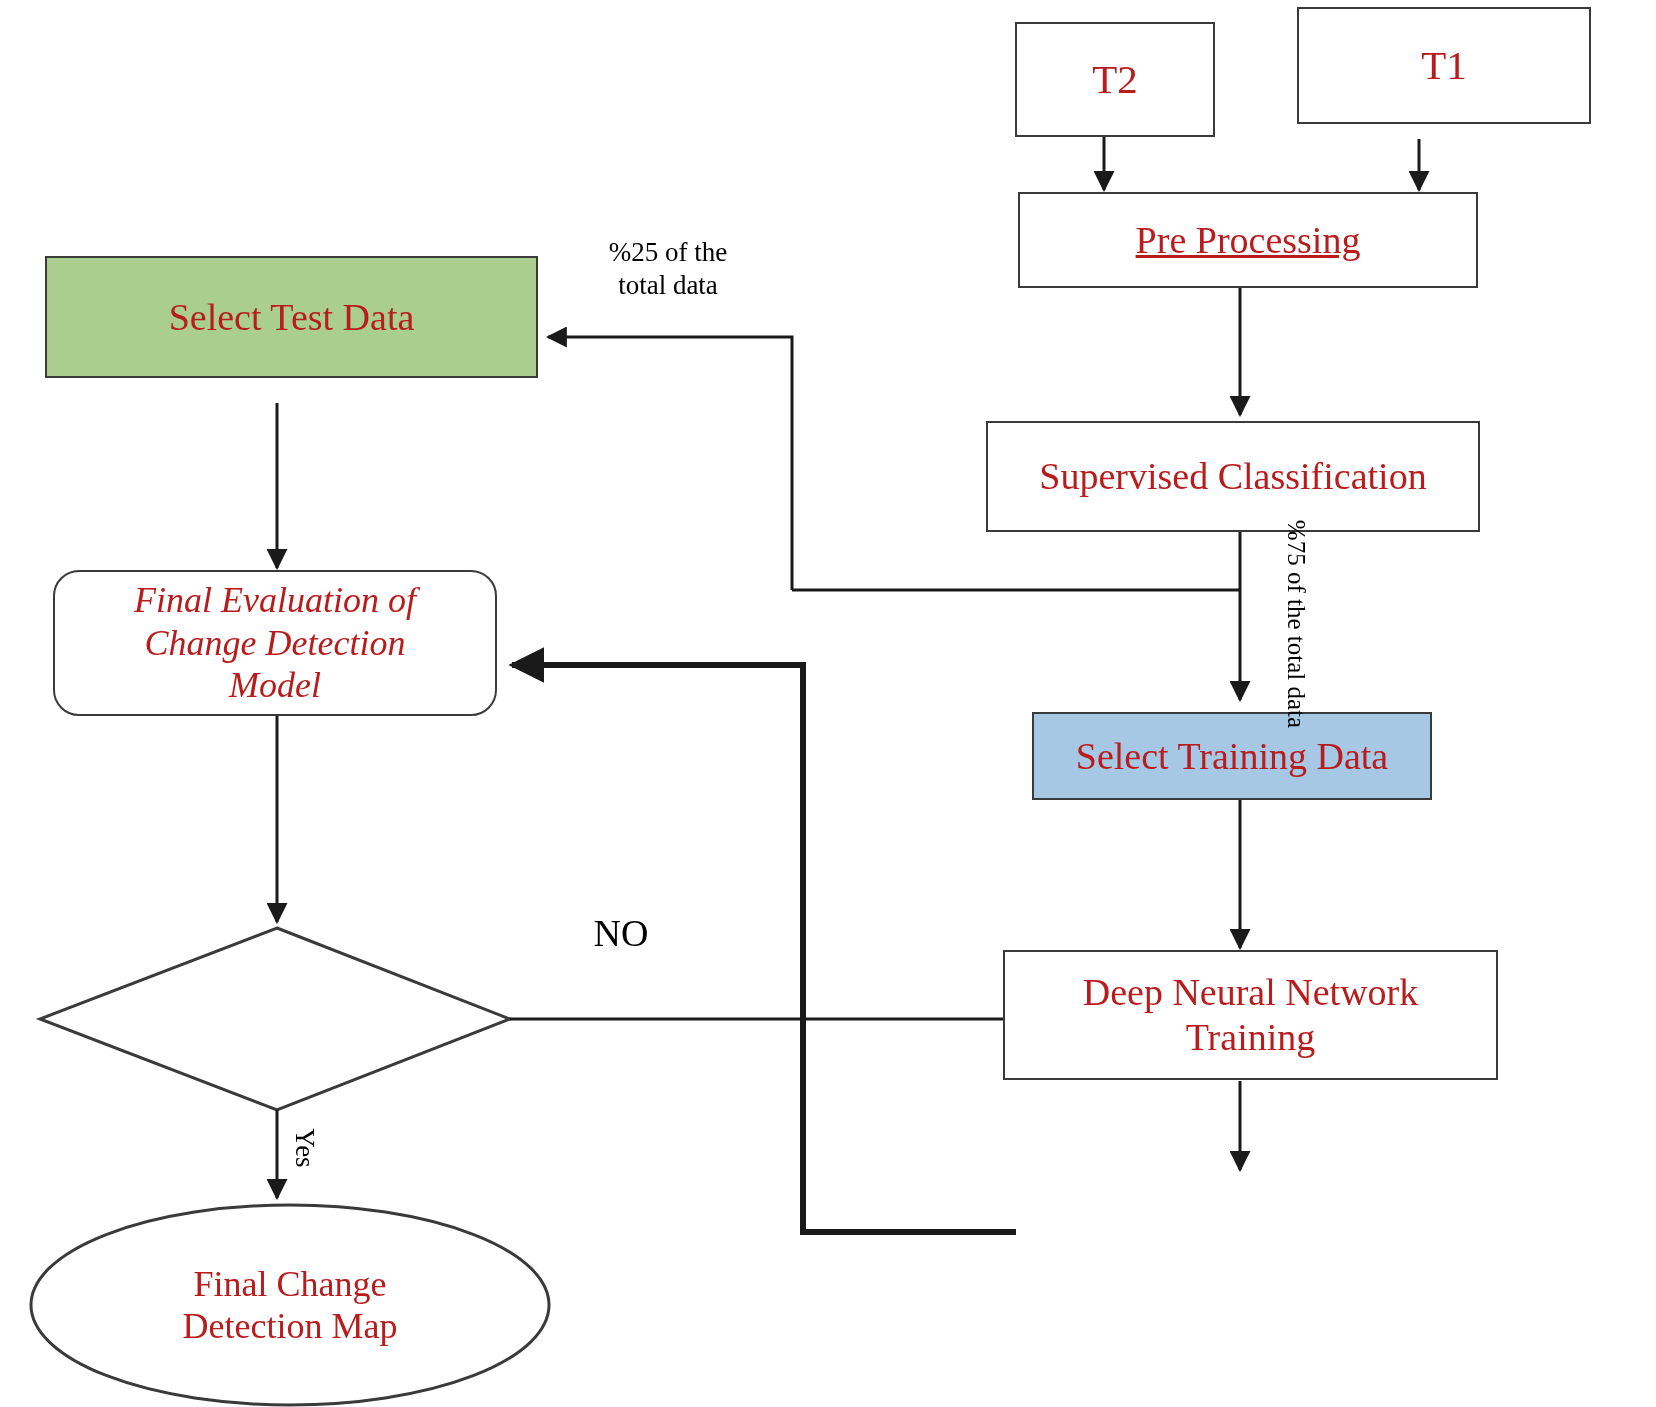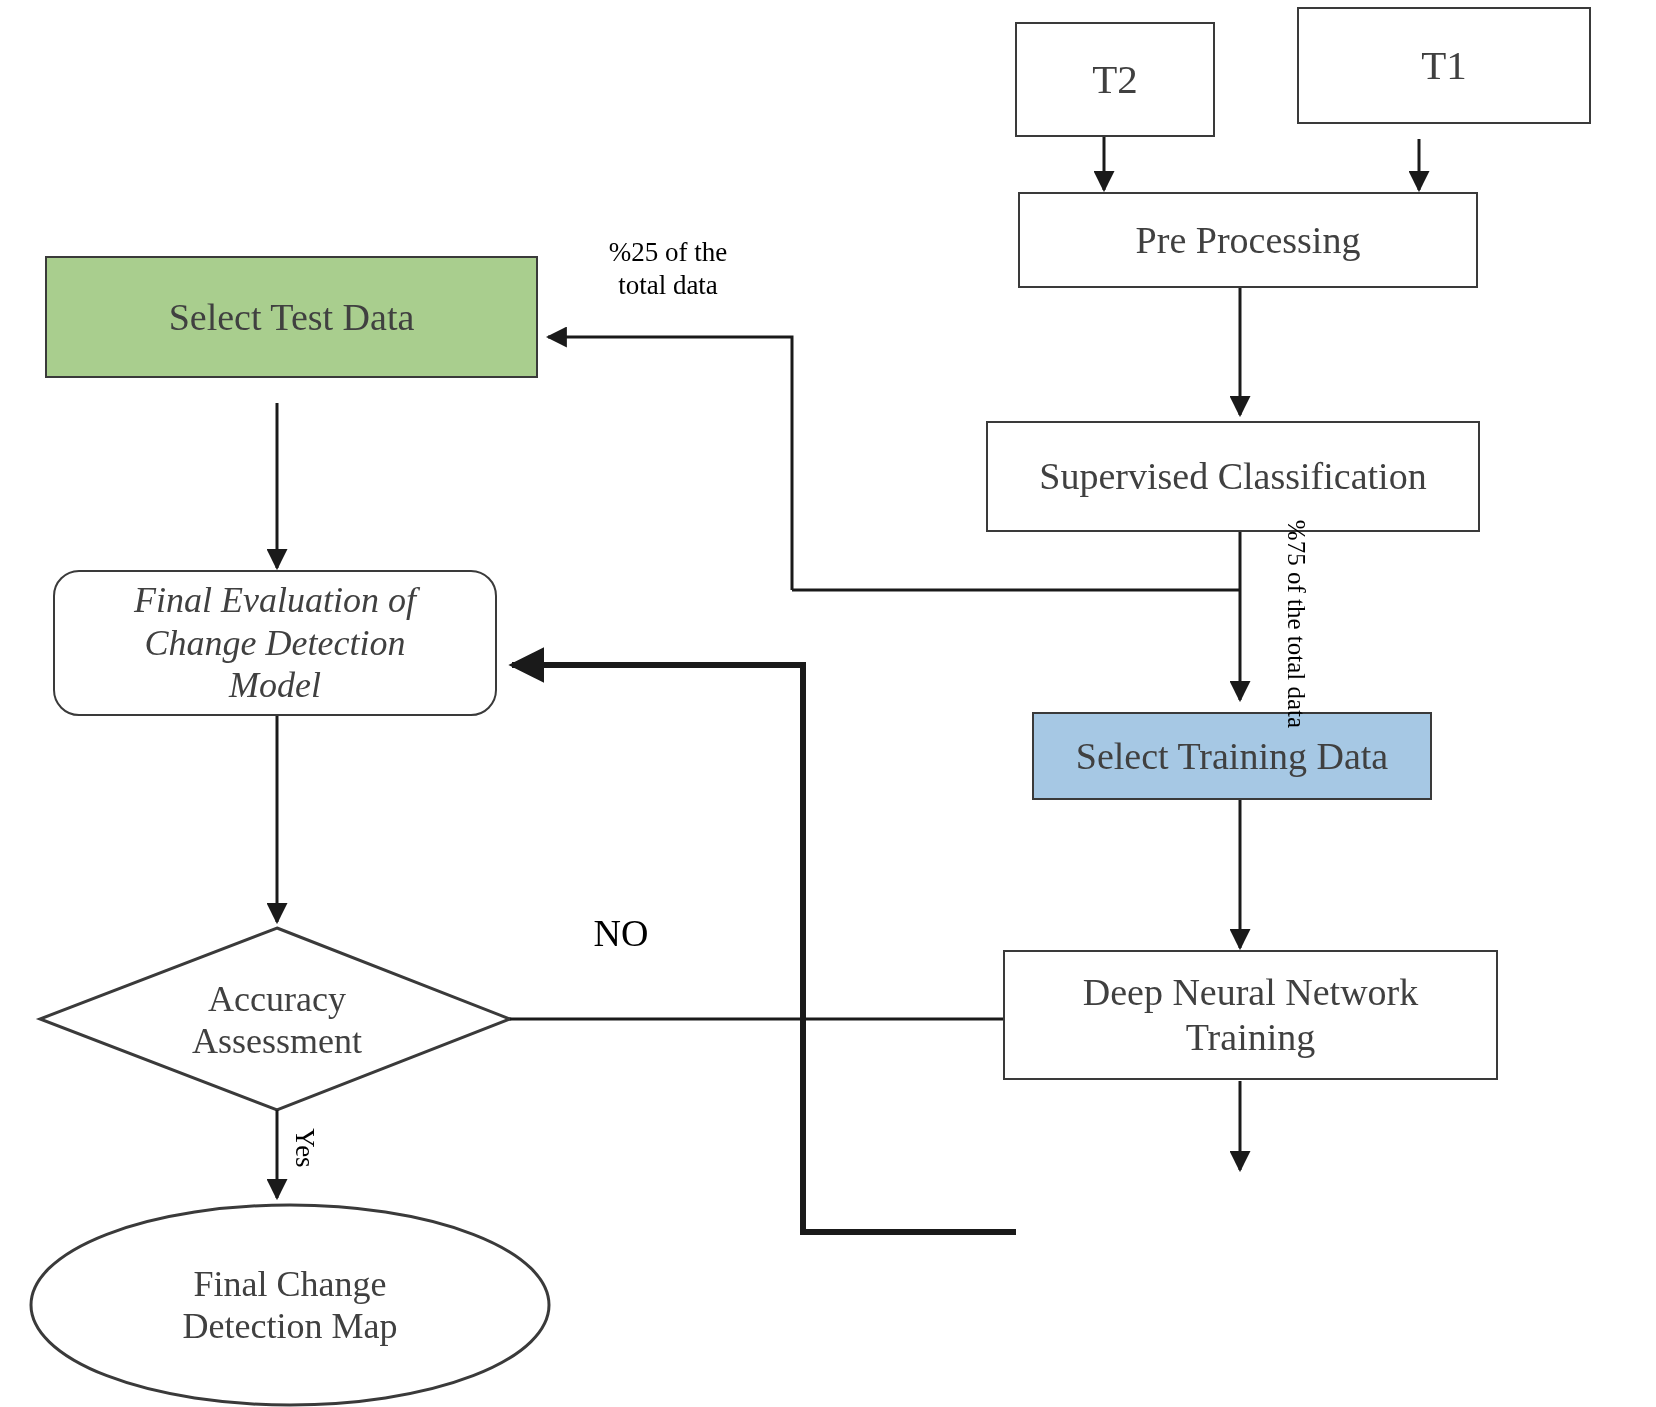--- a/index.html
+++ b/index.html
@@ -22,21 +22,21 @@
     width: 1656px;
     height: 1407px;
   }
   .node {
     position: absolute;
     box-sizing: border-box;
     display: flex;
     align-items: center;
     justify-content: center;
     text-align: center;
-    color: #404040;
+    color: #b91c1c;
     line-height: 1.18;
   }
   .node-rect {
     border: 2.5px solid #3a3a3a;
     background: #ffffff;
   }
   .node-rounded {
     border: 2.5px solid #3a3a3a;
     background: #ffffff;
     border-radius: 26px;
@@ -122,21 +122,21 @@
   </svg>
 
   <div class="node node-rect" style="left:1015px; top:22px; width:200px; height:115px;">
     <span class="node-label fs-t">T2</span>
   </div>
 
   <div class="node node-rect" style="left:1297px; top:7px; width:294px; height:117px;">
     <span class="node-label fs-t">T1</span>
   </div>
 
-  <div class="node node-rect" style="left:1018px; top:192px; width:460px; height:96px;">
+  <div class="node node-rect" style="left:1018px; top:192px; width:460px; height:96px;text-decoration:underline;">
     <span class="node-label fs-lg">Pre Processing</span>
   </div>
 
   <div class="node node-rect" style="left:986px; top:421px; width:494px; height:111px;">
     <span class="node-label fs-lg">Supervised Classification</span>
   </div>
 
   <div class="node node-blue" style="left:1032px; top:712px; width:400px; height:88px; background:#A6C8E4;">
     <span class="node-label fs-lg">Select Training  Data</span>
   </div>
@@ -150,24 +150,20 @@
   <div class="node node-green" style="left:45px; top:256px; width:493px; height:122px; background:#A9CE8E;">
     <span class="node-label fs-lg">Select Test Data</span>
   </div>
 
   <div class="node node-rounded" style="left:53px; top:570px; width:444px; height:146px;font-style:italic;">
     <span class="node-label fs-md">Final Evaluation of
 Change Detection
 Model</span>
   </div>
 
-  <div class="node node-diamond" style="left:110px; top:955px; width:334px; height:130px;">
-    <span class="node-label fs-md">Accuracy
-Assessment</span>
-  </div>
 
   <div class="node node-ellipse" style="left:100px; top:1235px; width:380px; height:140px;">
     <span class="node-label fs-md">Final Change
 Detection Map</span>
   </div>
 
   <div class="edge-label fs-sm" style="left:588px; top:236px; width:160px;text-align:center;">%25 of the
 total data</div>
 
   <div class="edge-label fs-xs rot90" style="left:1186px; top:610px; width:220px; height:28px; line-height:28px;">%75 of the total data</div>

